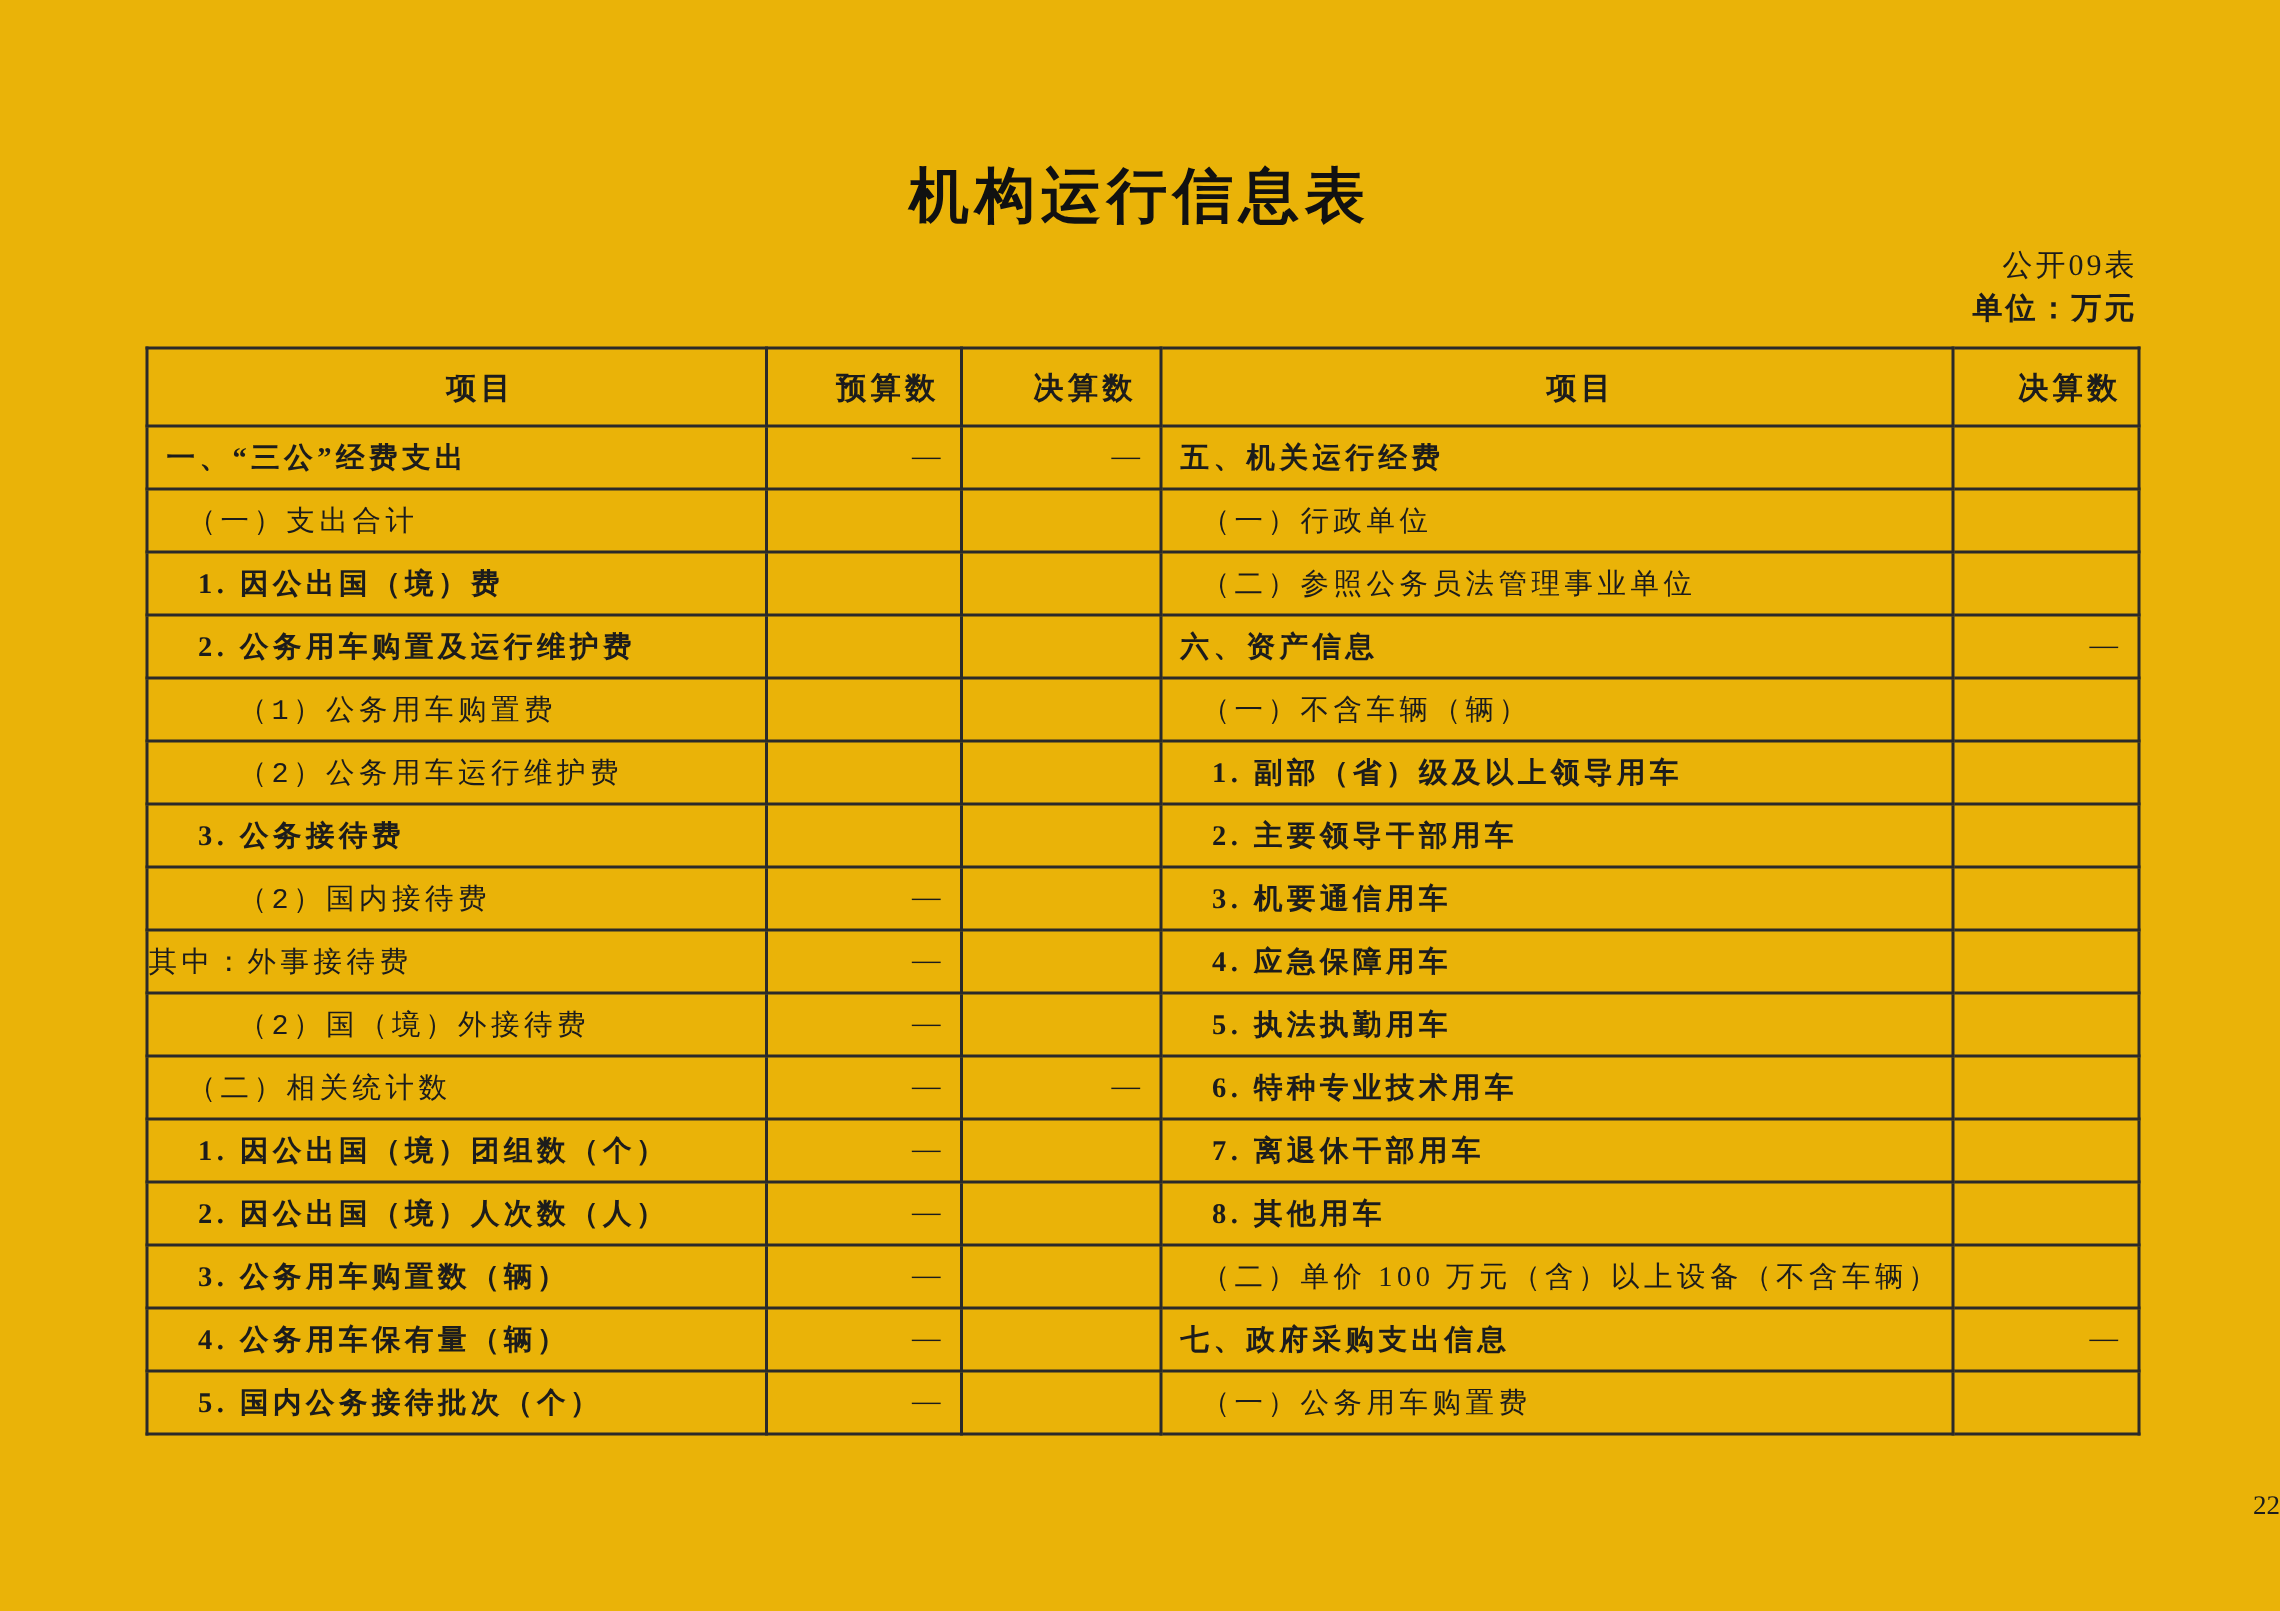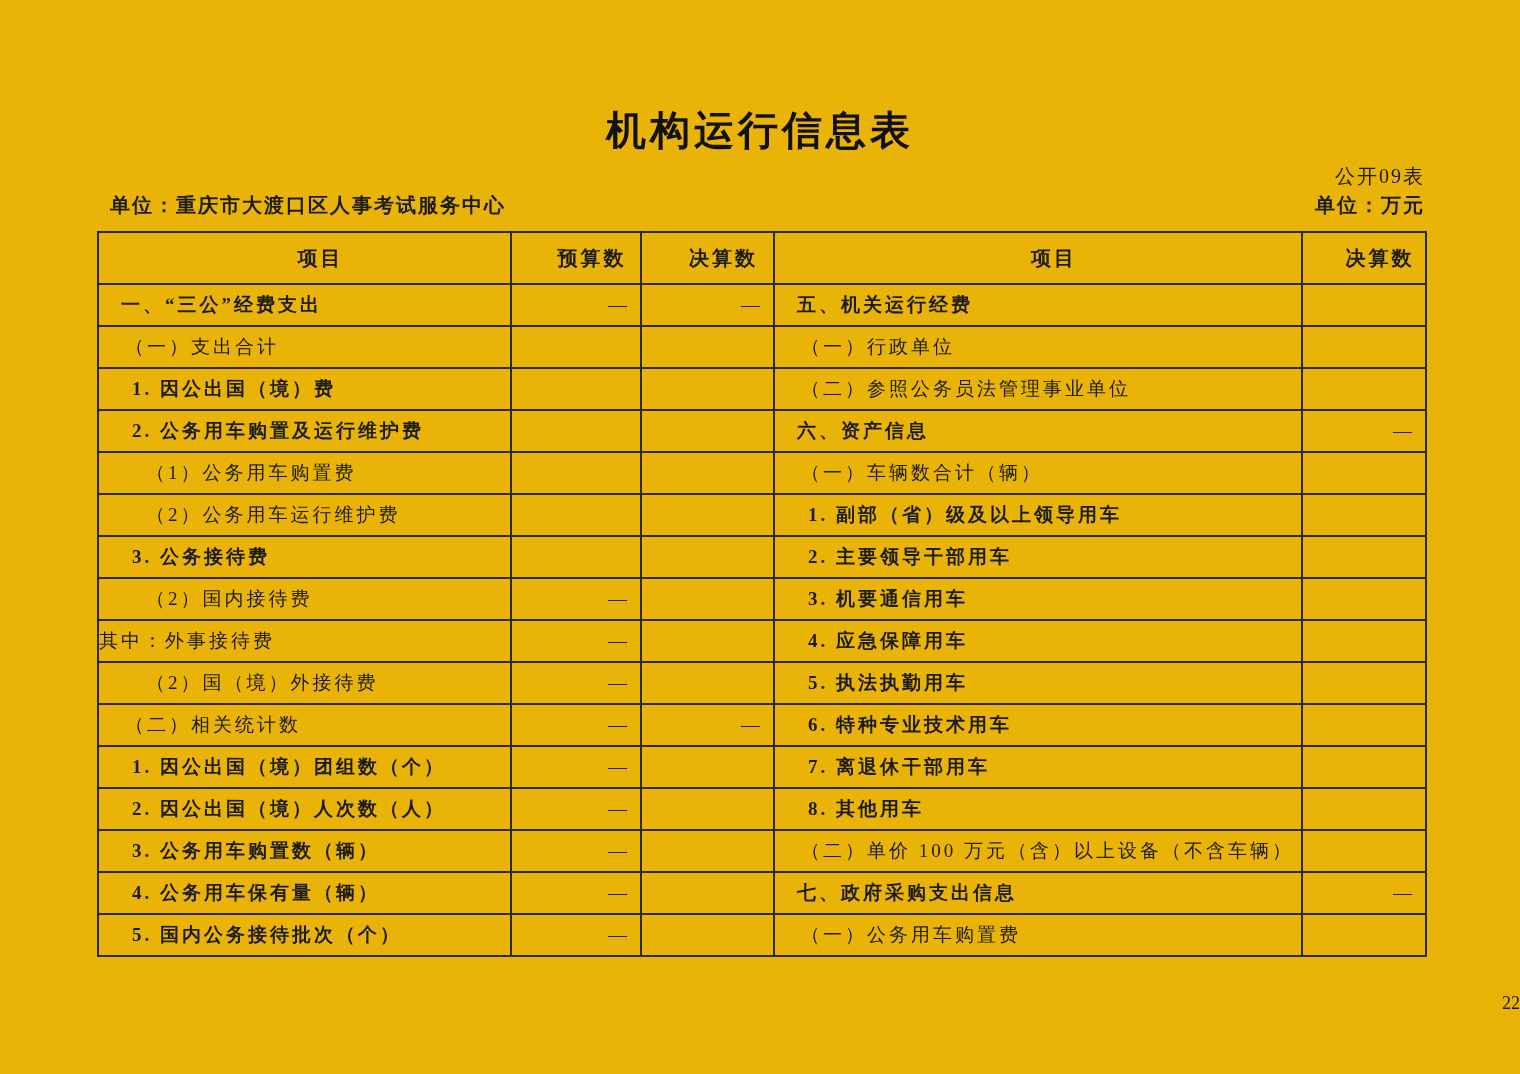--- a/index.html
+++ b/index.html
@@ -66,44 +66,43 @@
     font-weight: bold;
     font-size: 20px;
     padding-left: 32px;
   }
   .info-table tbody td { height: 42px; }
 
   td.label { text-align: left; }
   td.val { text-align: right; padding-right: 10px; }
   td.bold { font-weight: bold; }
 
-  .ind0 { padding-left: 22px; }
+  .ind0 { padding-left: 12px; }
   .ind1 { padding-left: 26px; }
   .ind2 { padding-left: 33px; font-weight: bold; }
-  .ind3 { padding-left: 47px; }
+  .ind3 { padding-left: 60px; font-family: Liberation Mono, monospace; }
   .ind4 { }
 
   .page-number {
     position: absolute;
     top: 993px; left: 0; width: 100%;
     text-align: right;
     font-size: 18px;
   }
 </style>
 </head>
 <body>
 
 <div class="page">
 
   <div class="doc-title">机构运行信息表</div>
 
   <div class="meta-code">公开09表</div>
 
   <div class="meta-units">
-    <span class="unit-left">单位：重庆市大渡口区人事考试服务中心</span>
     <span class="unit-right">单位：万元</span>
   </div>
 
   <table class="info-table">
     <colgroup>
       <col class="c-item-l">
         <col class="c-budget">
         <col class="c-final-l">
         <col class="c-item-r">
         <col class="c-final-r">
@@ -143,21 +142,21 @@
           <td class="label ind2">2. 公务用车购置及运行维护费</td>
           <td class="val"></td>
           <td class="val"></td>
           <td class="label ind0 bold">六、资产信息</td>
           <td class="val">—</td>
         </tr>
         <tr>
           <td class="label ind3">（1）公务用车购置费</td>
           <td class="val"></td>
           <td class="val"></td>
-          <td class="label ind1">（一）车辆数合计（辆）</td>
+          <td class="label ind1">（一）不含车辆（辆）</td>
           <td class="val"></td>
         </tr>
         <tr>
           <td class="label ind3">（2）公务用车运行维护费</td>
           <td class="val"></td>
           <td class="val"></td>
           <td class="label ind2">1. 副部（省）级及以上领导用车</td>
           <td class="val"></td>
         </tr>
         <tr>

